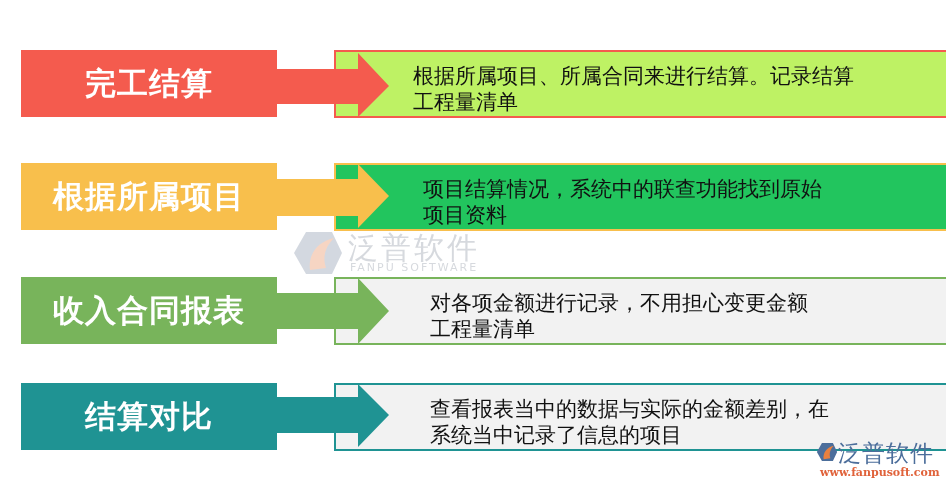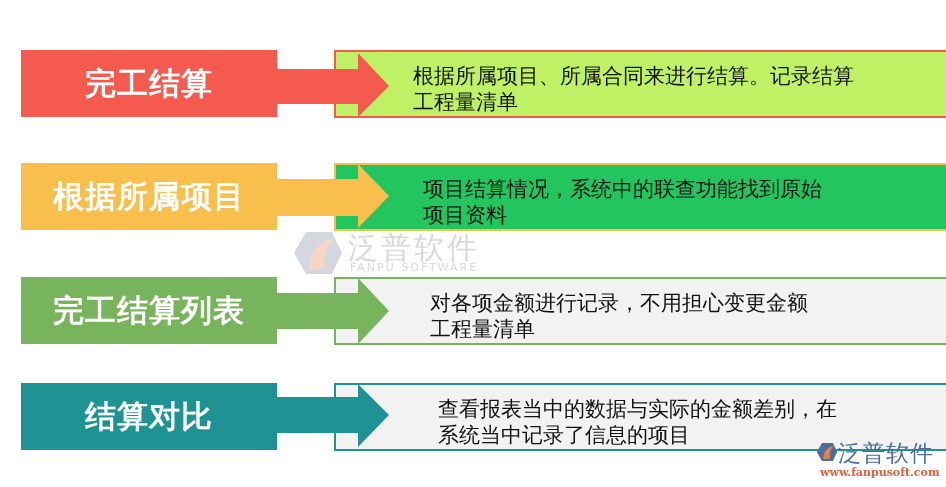--- a/index.html
+++ b/index.html
@@ -75,39 +75,39 @@
       <div>项目资料</div>
     </div>
   </div>
   <svg class="arrow" viewBox="0 0 400 68">
     <polygon points="256,16 342,16 342,1 373,33 342,65 342,53 256,53" fill="#F8BF4C"></polygon>
   </svg>
 </div>
 
 <div class="row" style="top:277px;">
   <div class="label-box" style="background: rgb(120, 180, 91);">
-    <span>完工结算列表</span>
+    <span>收入合同报表</span>
   </div>
   <div class="desc-box" style="border-color: rgb(120, 180, 91); background: rgb(242, 242, 242);">
     <div class="desc-text" style="left:94px;">
       <div>对各项金额进行记录，不用担心变更金额</div>
       <div>工程量清单</div>
     </div>
   </div>
   <svg class="arrow" viewBox="0 0 400 68">
     <polygon points="256,16 342,16 342,1 373,34 342,67 342,52 256,52" fill="#78B45B"></polygon>
   </svg>
 </div>
 
 <div class="row" style="top:383px;">
   <div class="label-box" style="background: rgb(31, 147, 147);">
     <span>结算对比</span>
   </div>
   <div class="desc-box" style="border-color: rgb(31, 147, 147); background: rgb(242, 242, 242);">
-    <div class="desc-text" style="left:94px;margin-left:8px;">
+    <div class="desc-text" style="left:94px;">
       <div>查看报表当中的数据与实际的金额差别，在</div>
       <div>系统当中记录了信息的项目</div>
     </div>
   </div>
   <svg class="arrow" viewBox="0 0 400 68">
     <polygon points="256,14 342,14 342,1 373,32 342,64 342,50 256,50" fill="#1F9393"></polygon>
   </svg>
 </div>
 
 <div class="watermark">

